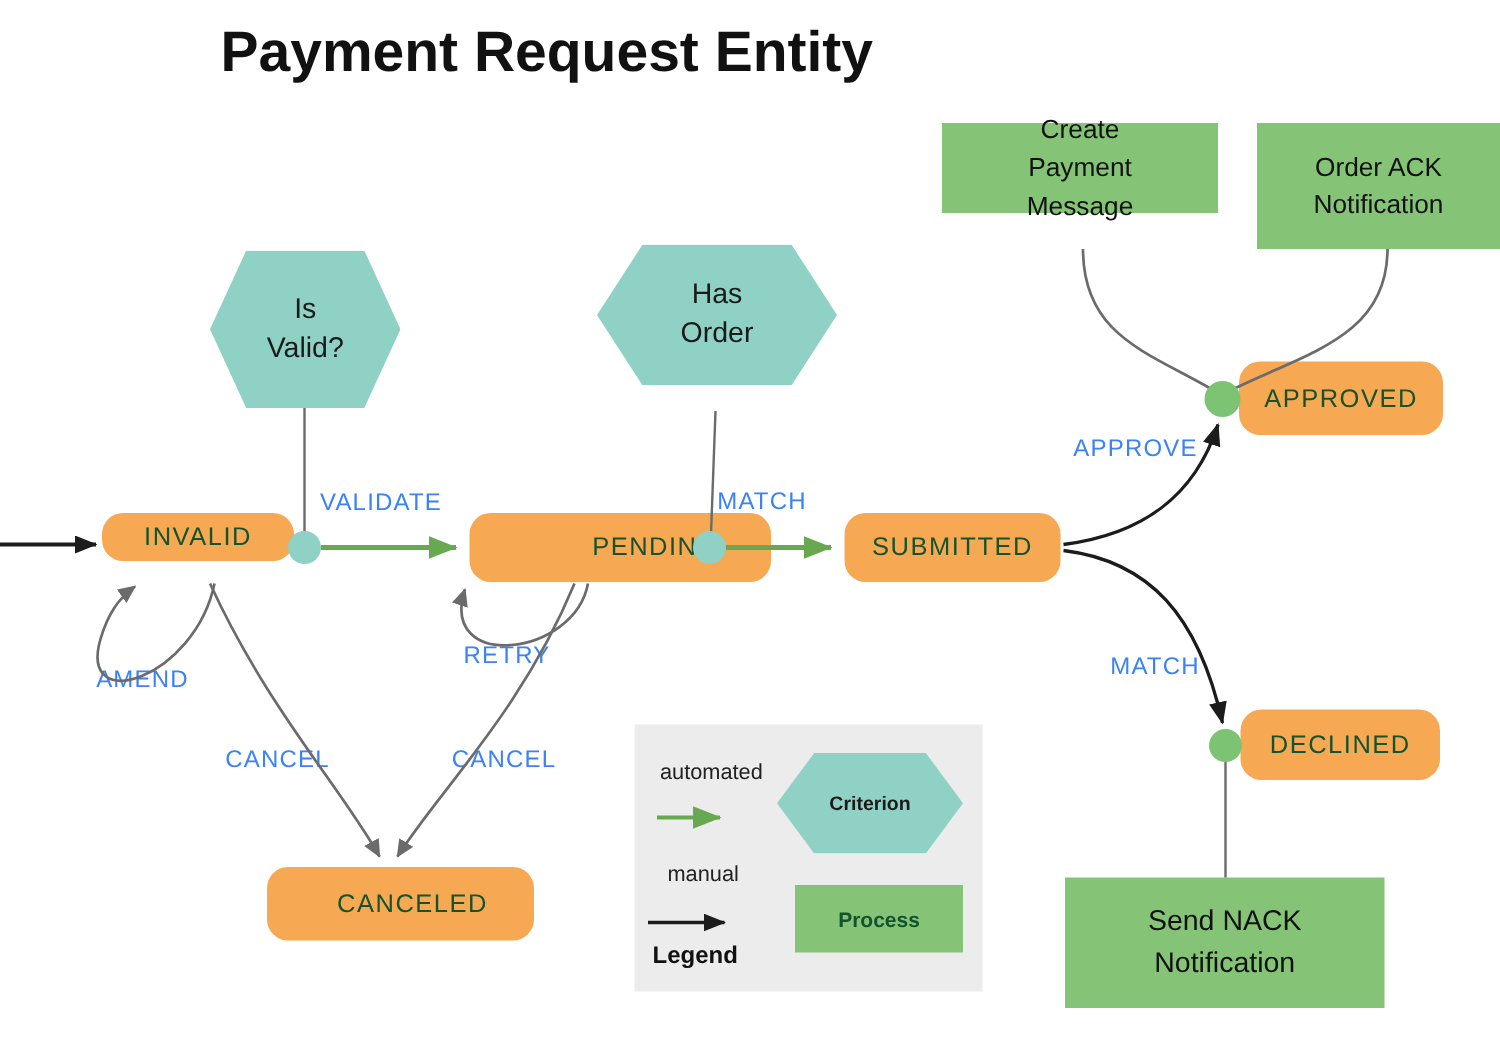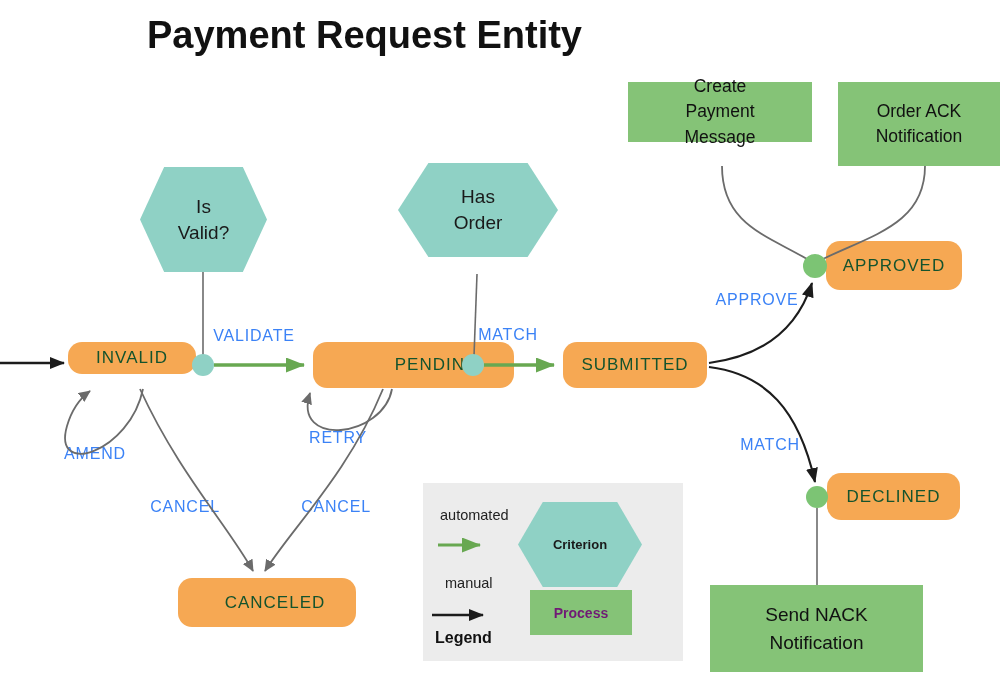--- a/index.html
+++ b/index.html
@@ -27,36 +27,36 @@
     display:flex;align-items:center;justify-content:center;text-align:center;
     font-size:19px;line-height:1.35;white-space:pre-line;color:#1a1a1a;z-index:2;
     clip-path:polygon(19% 0,81% 0,100% 50%,81% 100%,19% 100%,0 50%);
   }
   .edge-label{
     position:absolute;transform:translateX(-50%);font-size:16px;
     letter-spacing:0.8px;color:#3b82f6;white-space:nowrap;z-index:4;
   }
   .legend{
     position:absolute;left:423px;top:483px;width:232px;height:178px;
-    background:var(--legend_bg);z-index:1;padding-left:28px;
+    background:var(--legend_bg);z-index:1;
   }
   .legend-arrow-label{position:absolute;font-size:14.5px;color:#222;}
   .legend-title{position:absolute;left:12px;top:146px;font-size:16px;font-weight:700;color:#111;}
   .legend-criterion{
-    position:absolute;left:95px;top:19px;width:124px;height:85px;
+    position:absolute;left:95px;top:19px;width:124px;height:67px;
     background:var(--criterion_fill);
     clip-path:polygon(20% 0,80% 0,100% 50%,80% 100%,20% 100%,0 50%);
     display:flex;align-items:center;justify-content:center;
     font-size:13px;font-weight:700;color:#1a1a1a;
   }
   .legend-process{
-    position:absolute;left:107px;top:107px;width:102px;height:45px;
+    position:absolute;left:107px;top:107px;width:112px;height:45px;
     background:var(--process_fill);
     display:flex;align-items:center;justify-content:center;
-    font-size:14px;font-weight:700;color:#701a75;
+    font-size:14px;font-weight:700;color:#14532d;
   }
   svg.wires{position:absolute;left:0;top:0;z-index:5;pointer-events:none;}
   .wire-gray{stroke:var(--connector_gray);fill:none;}
   .wire-black{stroke:var(--manual_arrow);fill:none;}
   .wire-green{stroke:var(--automated_arrow);fill:none;}
   .head-black{fill:var(--manual_arrow);}
   .head-green{fill:var(--automated_arrow);}
   .head-gray{fill:var(--connector_gray);}
   .dot-teal{fill:var(--criterion_fill);}
   .dot-green{fill:var(--junction_green);}

